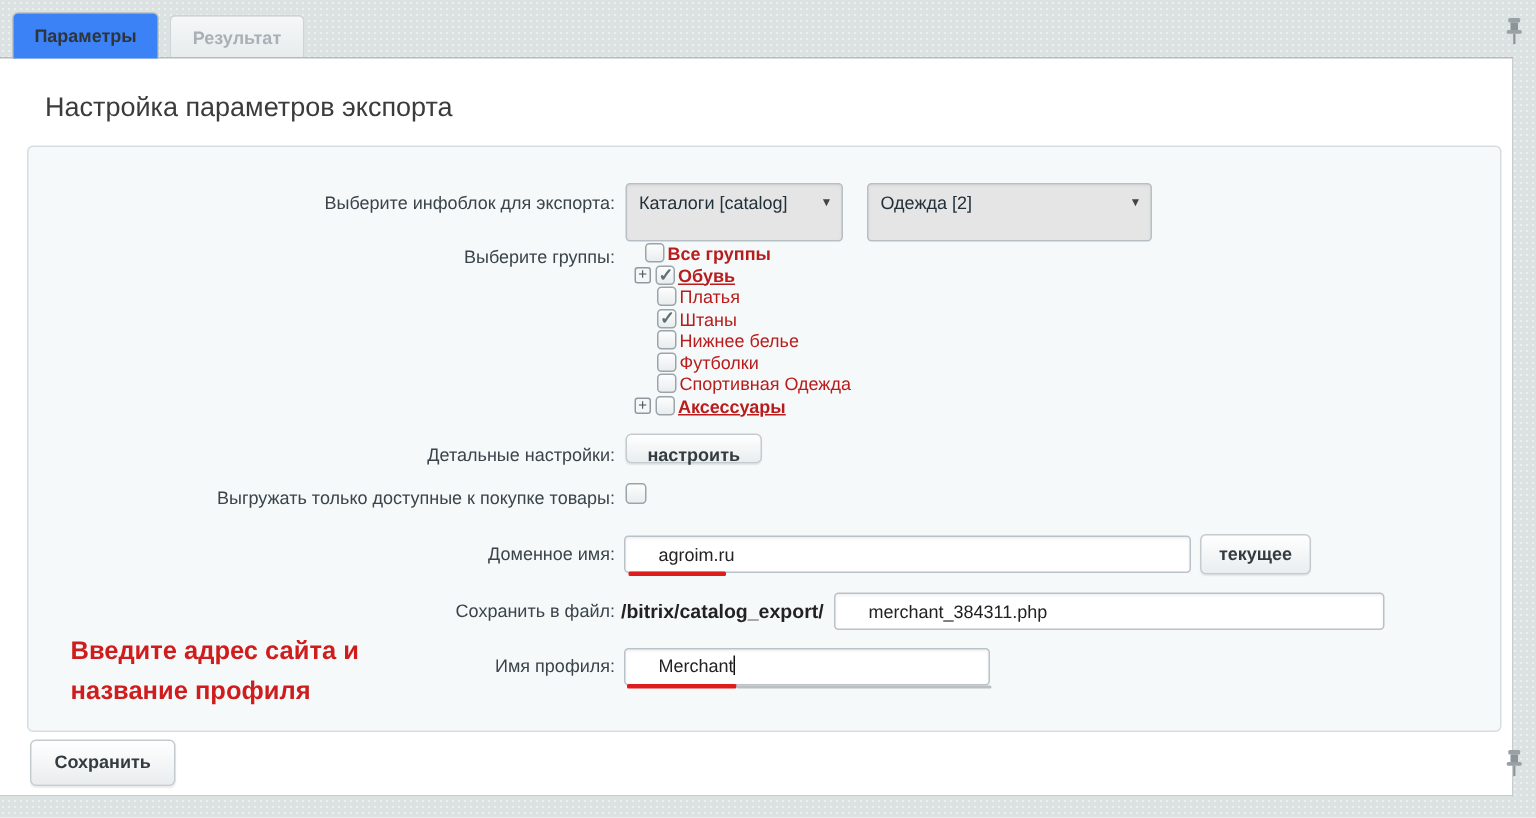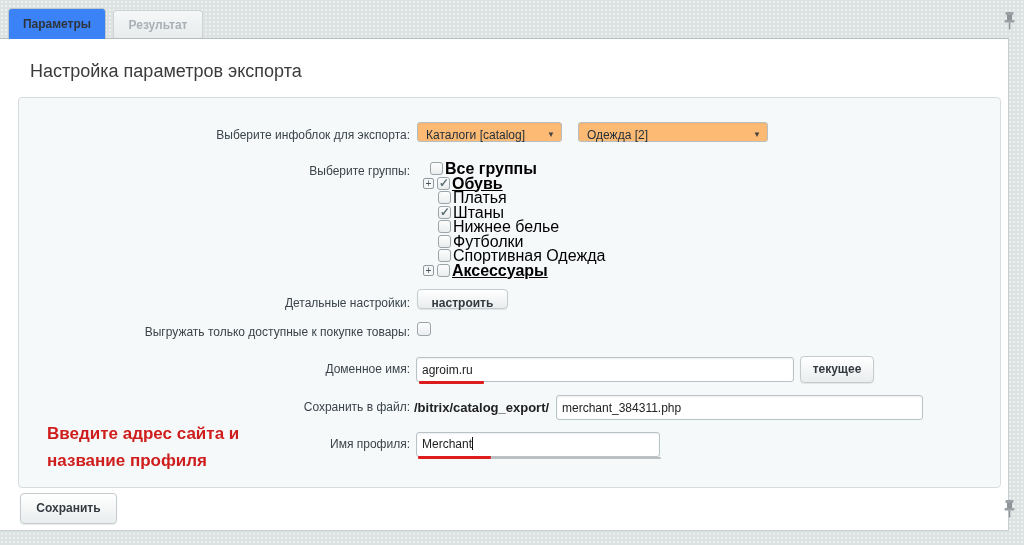--- a/index.html
+++ b/index.html
@@ -33,47 +33,47 @@
   }
   .page-title { position:absolute; left:30px; top:22px; font-size:18px; color:#3b3b3b; }
   
   .panel {
     position:absolute; left:18px; top:58px; width:983px; height:391px;
     background:#f6f9fa; border:1px solid #d6dde0; border-radius:4px;
   }
   .flabel { position:absolute; left:0; width:391px; text-align:right; font-size:12px; color:#3b444a; line-height:15px; }
   
   .sel {
-    position:absolute; height:20px; background:#fdba74; border:1px solid #b6bfc4; border-radius:3px;
+    position:absolute; height:39px; background:#e5e5e5; border:1px solid #b6bfc4; border-radius:3px;
     font-size:12px; color:#22303a; line-height:24px; padding:0 18px 0 8px; cursor:pointer;
     box-shadow:inset 0 1px 2px rgba(0,0,0,.05);
   }
   .sel::after { content:"▼"; position:absolute; right:6px; top:0; font-size:8px; line-height:24px; color:#444; }
   
   .btn {
     position:absolute; background:linear-gradient(#ffffff,#e9edee); border:1px solid #c3cbcf;
     border-radius:4px; font-size:12px; font-weight:bold; color:#333b40; text-align:center; cursor:pointer;
     box-shadow:0 1px 1px rgba(0,0,0,.08);
   }
   
   .inp {
     position:absolute; height:25px; background:#fff; border:1px solid #b9c2c7; border-radius:3px;
-    font-family:"Liberation Sans", sans-serif; font-size:12px; color:#222; padding:0 5px;
+    font-family:"Liberation Sans", sans-serif; font-size:12px; color:#222; padding:0 22px;
     box-shadow:inset 0 1px 2px rgba(0,0,0,.07); outline:none;
   }
   
   .cb {
     display:inline-block; width:13px; height:13px; border:1px solid #9ba4a9; border-radius:3px;
     background:linear-gradient(#fdfdfd,#e9edee); position:relative; cursor:pointer; flex:none;
   }
   .cb.checked::after {
     content:"✓"; position:absolute; left:1px; top:-2px; font-size:12px; font-weight:bold; color:#5f7077;
   }
   
-  .tree { position:absolute; left:404px; top:64px; font-size:16px; color:#000000; }
+  .tree { position:absolute; left:404px; top:64px; font-size:12px; color:#b91c1c; }
   .tree-row { display:flex; align-items:flex-start; height:14.5px; }
   .tree-row .tlabel { margin-left:2px; line-height:14px; cursor:pointer; }
   .tlabel.b { font-weight:bold; }
   .tlabel.u { text-decoration:underline; }
   .expander {
     width:11px; height:11px; border:1px solid #8f999e; border-radius:2px; background:#f4f7f7;
     color:#4a5257; font-size:10px; line-height:9px; text-align:center; margin:1px 3px 0 0; cursor:pointer; flex:none;
   }
   .expander::before { content:"+"; }
   .spacer { width:15px; flex:none; }

